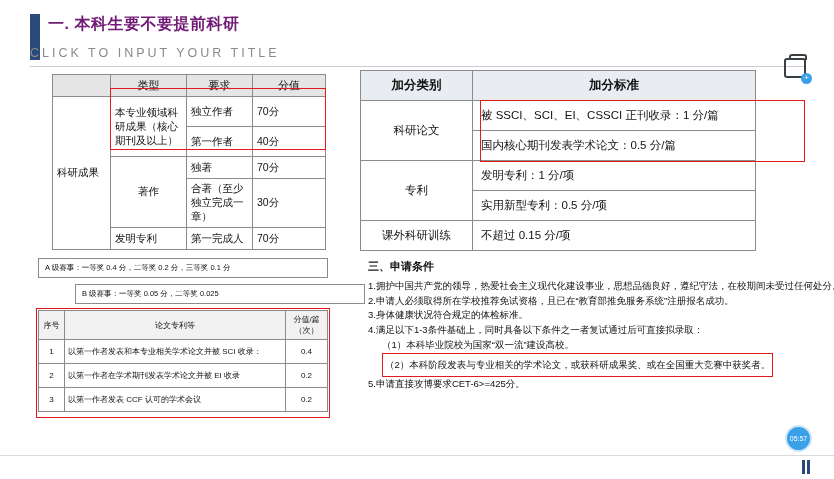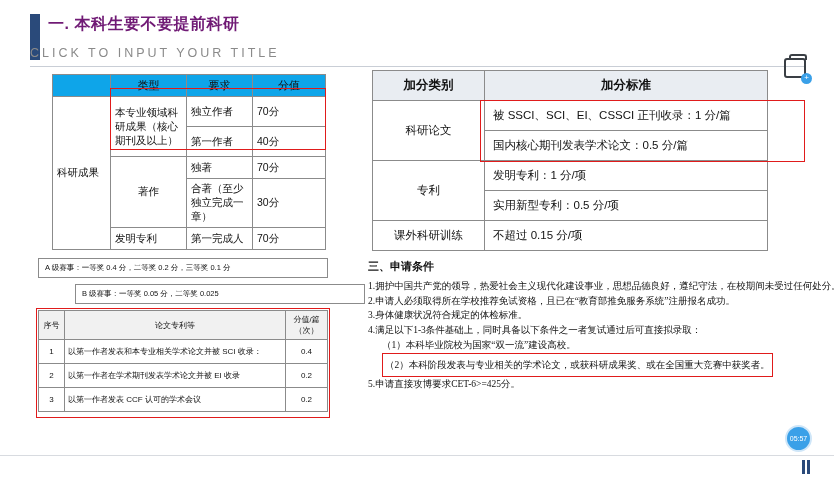--- a/index.html
+++ b/index.html
@@ -31,30 +31,30 @@
   
   table { border-collapse: collapse; width:100%; }
   td, th { border:1px solid #8b8b8b; font-weight:normal; vertical-align:middle; }
 
   
   .tbl-left {
     position:absolute; left:52px; top:74px; width:274px;
     font-size:10.5px;
   }
   .tbl-left table td { padding:3px 4px; height:22px; }
-  .tbl-left .hdr { background:#0ea5e9; text-align:center; font-size:11px; }
+  .tbl-left .hdr { background:#e5e5e5; text-align:center; font-size:11px; }
   .c-center { text-align:center; }
   .c-left { text-align:left; }
   .redbox {
     position:absolute; border:1.6px solid #e01b1b; pointer-events:none;
   }
 
   
   .tbl-right {
-    position:absolute; left:372px; top:70px; width:396px;
+    position:absolute; left:360px; top:70px; width:396px;
     font-size:11.5px;
   }
   .tbl-right table td { padding:6px 8px; height:30px; }
   .tbl-right .hdr { background:#e9edf2; text-align:center; font-weight:bold; font-size:12.5px; }
 
   
   .grade-box {
     position:absolute; left:38px; width:290px;
     border:1px solid #8b8b8b; font-size:7.5px;
     padding:4px 6px; background:#fff;
@@ -66,21 +66,21 @@
   .tbl-lower {
     position:absolute; left:38px; top:310px; width:290px;
     font-size:8px;
   }
   .tbl-lower table td { padding:3px 3px; height:24px; }
   .tbl-lower .hdr { background:#f1f1f1; text-align:center; font-size:8px; }
   .tbl-lower .col-no { width:26px; text-align:center; }
   .tbl-lower .col-sc { width:42px; text-align:center;margin-top:24px; }
 
   
-  .cond-block { position:absolute; left:368px; top:258px; width:440px; font-size:9.5px; line-height:1.55;font-family:Liberation Serif, serif; }
+  .cond-block { position:absolute; left:368px; top:258px; width:440px; font-size:9.5px; line-height:1.55; }
   .cond-title { font-weight:bold; font-size:11px; margin-bottom:4px; }
   .cond-line { white-space:nowrap; }
   .cond-indent { padding-left:14px; white-space:nowrap; }
   .cond-hl { display:inline-block; border:1.5px solid #e01b1b; padding:4px 2px; }
 
   
   .bottom-rule { position:absolute; left:0; top:455px; width:834px; height:1px; background:#d8dbe0; }
   .bottom-mark { position:absolute; right:18px; top:460px; width:14px; height:14px; }
   .bottom-mark i { display:inline-block; width:3px; height:14px; background:#2a4a7a; margin-right:2px; }
 

